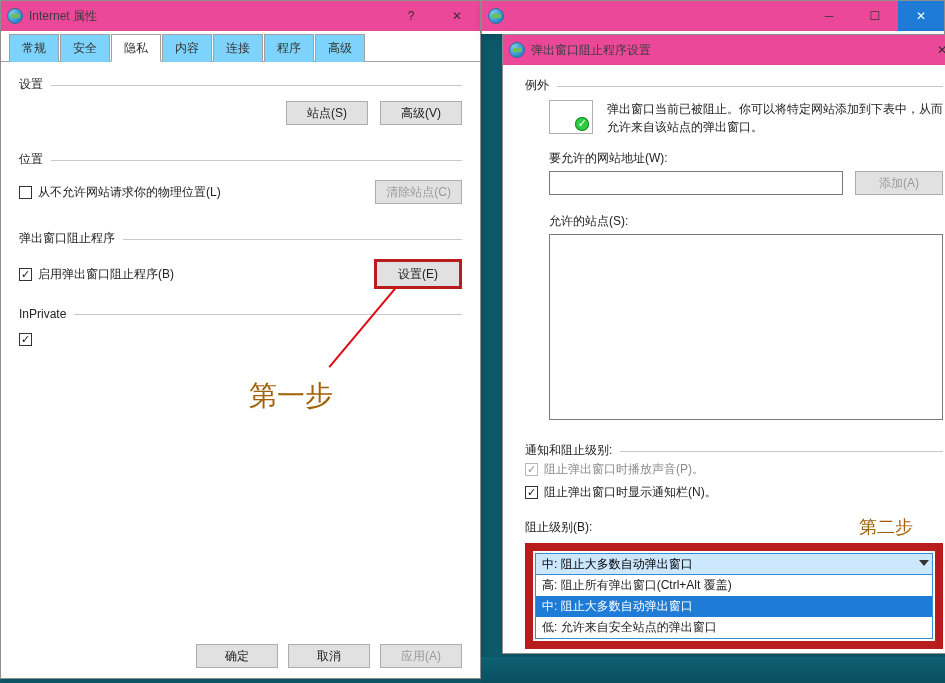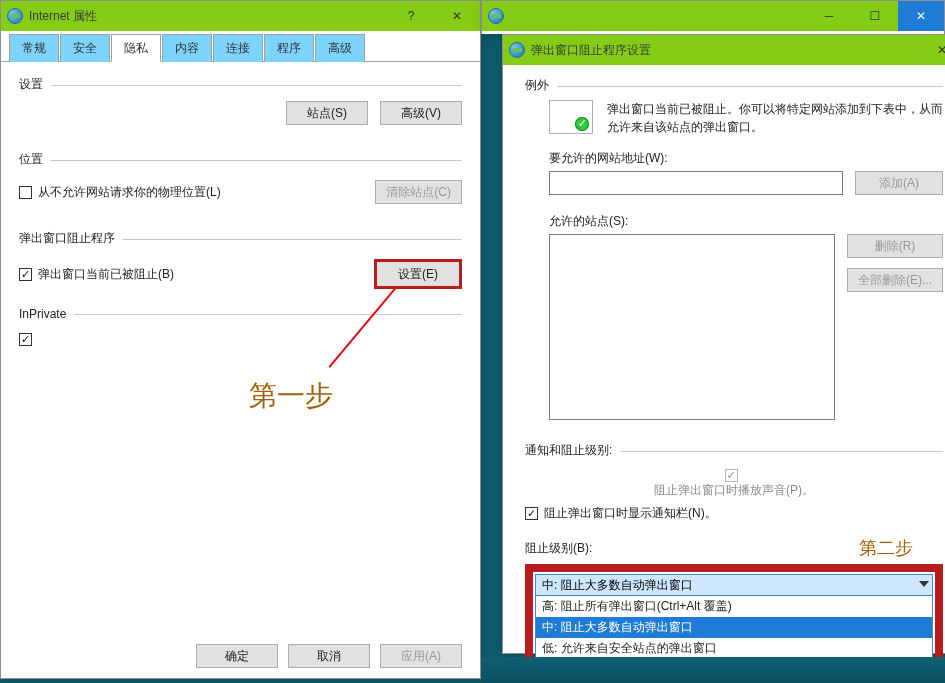--- a/index.html
+++ b/index.html
@@ -16,21 +16,21 @@
 
   
   .win {
     position: absolute;
     background: #fff;
     border: 1px solid #8e8e8e;
     box-shadow: 2px 2px 10px rgba(0,0,0,.15);
   }
   .titlebar {
     height: 30px;
-    background: #84cc16;
+    background: #ec4899;
     display: flex;
     align-items: center;
     padding-left: 6px;
     color: #3c3c3c;
     user-select: none;
   }
   .titlebar .ti { width:16px; height:16px; margin-right:6px; }
   .titlebar .spacer { flex: 1; }
   .titlebar .sysbtn {
     width: 46px; height: 30px;
@@ -201,21 +201,21 @@
       <span style="flex:1"></span>
       <div class="btn disabled">清除站点(C)</div>
     </div>
 
     <div class="row" style="margin-top:24px;">
       <span class="section-label">弹出窗口阻止程序</span>
       <div class="hr" style="flex:1; margin-left:8px;"></div>
     </div>
     <div class="row" style="margin-top:10px; position:relative;">
       <span class="chk checked"></span>
-      <span>弹出窗口当前已被阻止(B)</span>
+      <span>启用弹出窗口阻止程序(B)</span>
       <span style="flex:1"></span>
       <div class="btn redbox" style="border-width:3px; min-width:88px; height:30px;">设置(E)</div>
     </div>
 
     <div class="row" style="margin-top:16px;">
       <span class="section-label">InPrivate</span>
       <div class="hr" style="flex:1; margin-left:8px;"></div>
     </div>
     <div class="row" style="margin-top:10px;">
       <span class="chk checked"></span>
@@ -264,33 +264,29 @@
     <div style="margin-left:24px;">
       <div>要允许的网站地址(W):</div>
       <div class="row" style="margin-top:4px; gap:12px;justify-content:center;">
         <div class="textinput" style="flex:1;"></div>
         <div class="btn disabled" style="min-width:88px;">添加(A)</div>
       </div>
 
       <div style="margin-top:18px;">允许的站点(S):</div>
       <div class="row" style="margin-top:4px; gap:12px; align-items:flex-start;">
         <div class="listbox" style="flex:1; height:186px;"></div>
-        <div style="display:flex; flex-direction:column; gap:10px;">
-          <div class="btn disabled" style="min-width:88px;">删除(R)</div>
-          <div class="btn disabled" style="min-width:88px;">全部删除(E)...</div>
-        </div>
       </div>
     </div>
 
     <div class="row" style="margin-top:20px;">
       <span class="section-label">通知和阻止级别:</span>
       <div class="hr" style="flex:1; margin-left:8px;"></div>
     </div>
 
-    <div class="row" style="margin-top:8px;flex-direction:column;">
+    <div class="row" style="margin-top:0;">
       <span class="chk checked disabled"></span>
       <span style="color:#8a8a8a;">阻止弹出窗口时播放声音(P)。</span>
     </div>
     <div class="row" style="margin-top:6px;">
       <span class="chk checked"></span>
       <span>阻止弹出窗口时显示通知栏(N)。</span>
     </div>
 
     <div class="row" style="margin-top:14px;">
       <span>阻止级别(B):</span>

